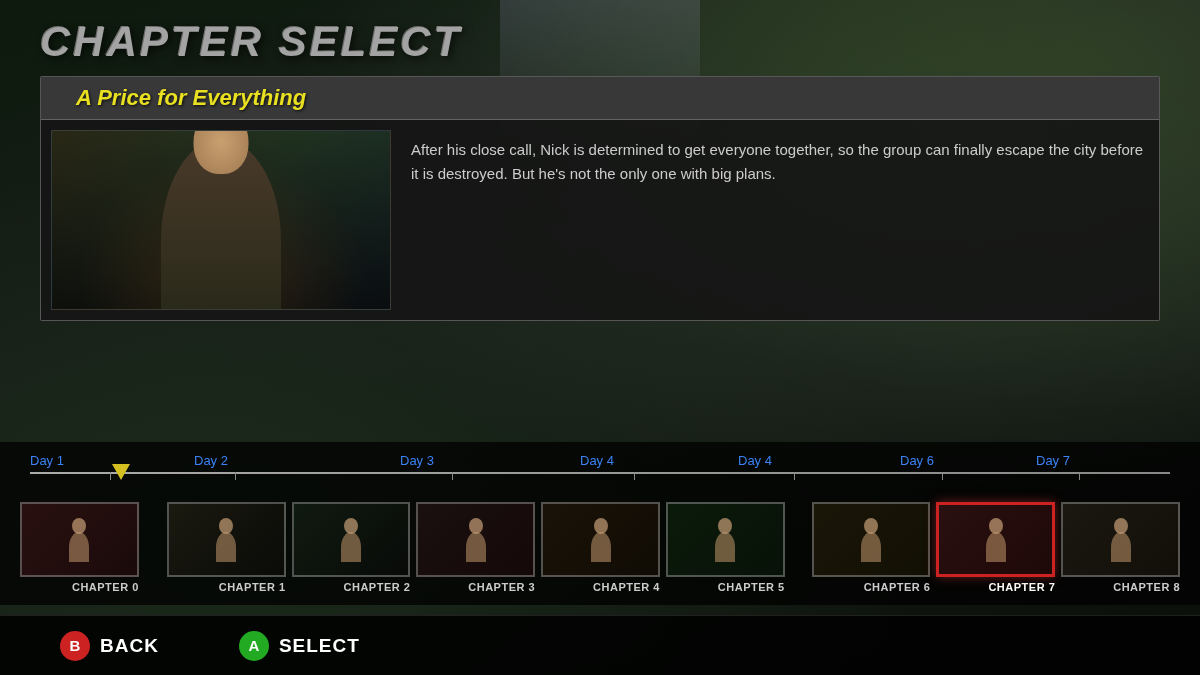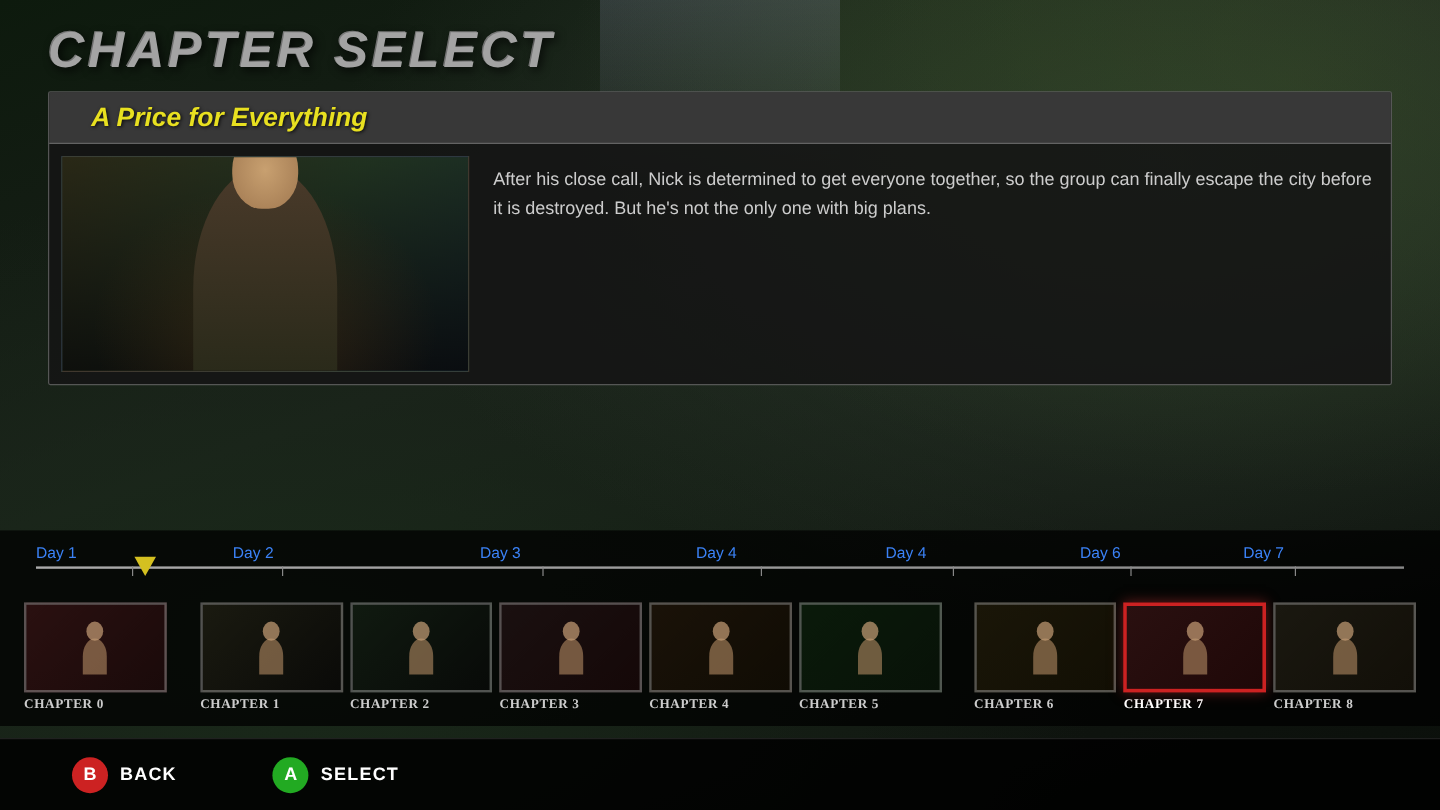--- a/index.html
+++ b/index.html
@@ -204,24 +204,23 @@
     .chapters-row {
       display: flex;
       padding: 8px 20px 12px;
       gap: 6px;
       align-items: flex-end;
     }
 
     .chapter-item {
       display: flex;
       flex-direction: column;
-      align-items: flex-start;
+      align-items: flex-end;
       cursor: pointer;
       flex: 1;
-      font-family: Liberation Serif, serif;
     }
 
     .chapter-thumb {
       width: 100%;
       height: 75px;
       border: 2px solid rgba(150,150,150,0.5);
       position: relative;
       overflow: hidden;
       background: #1a1a1a;
     }
@@ -320,21 +319,21 @@
       font-size: 15px;
       font-weight: 900;
       color: #fff;
       flex-shrink: 0;
     }
 
     .btn-b { background: #cc2222; }
     .btn-a { background: #22aa22; }
 
     .btn-label {
-      font-size: 15px;
+      font-size: 19px;
       font-weight: bold;
       color: #fff;
       text-transform: uppercase;
       letter-spacing: 1px;
     }
 
     
     .tick {
       position: absolute;
       top: 0;

